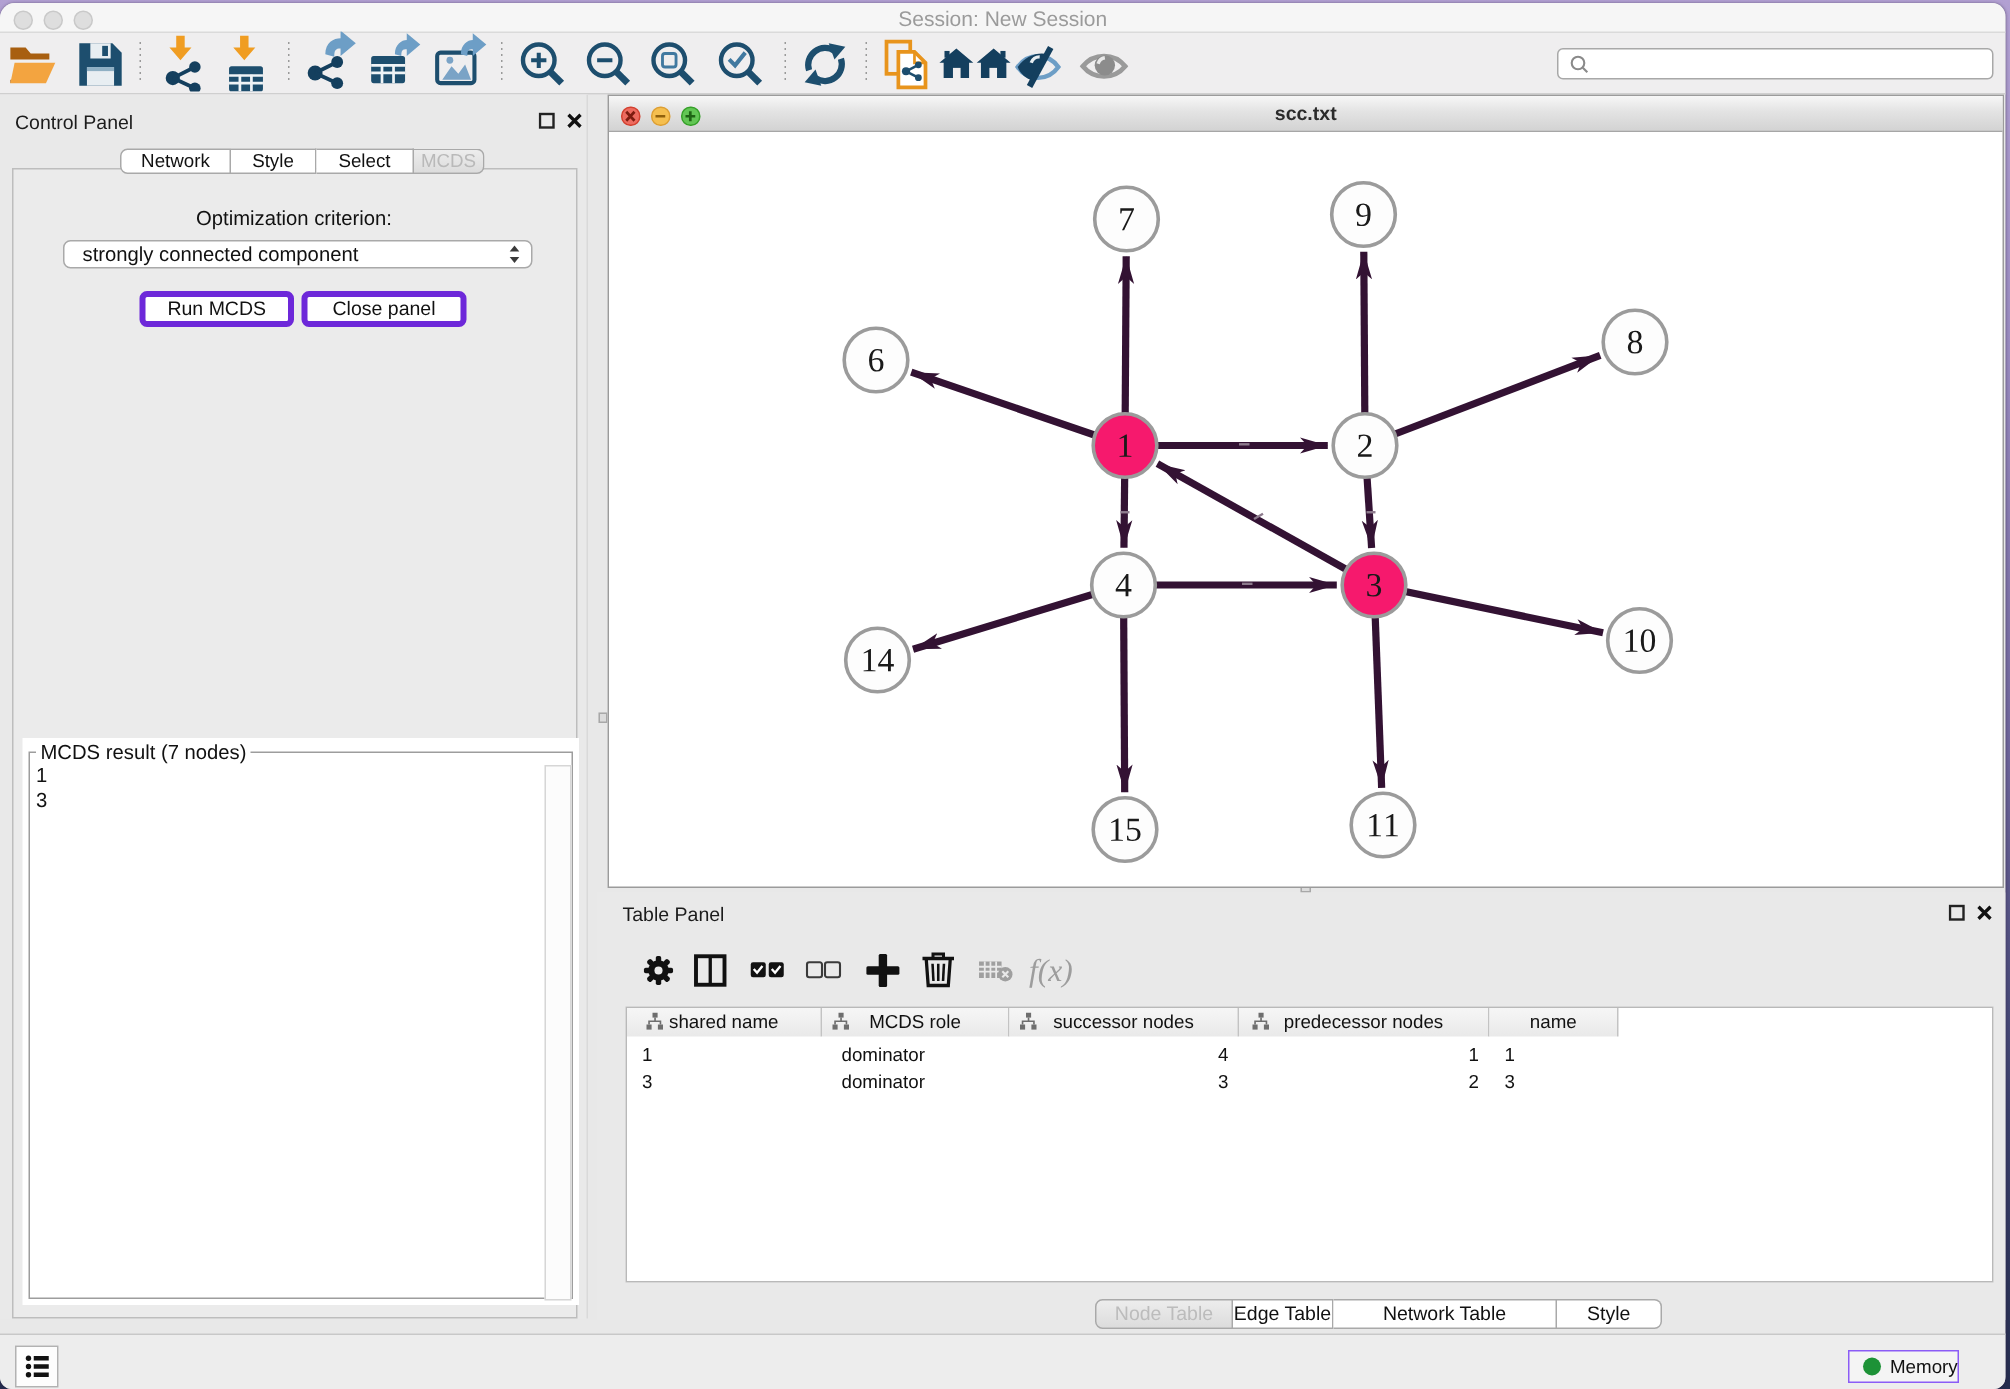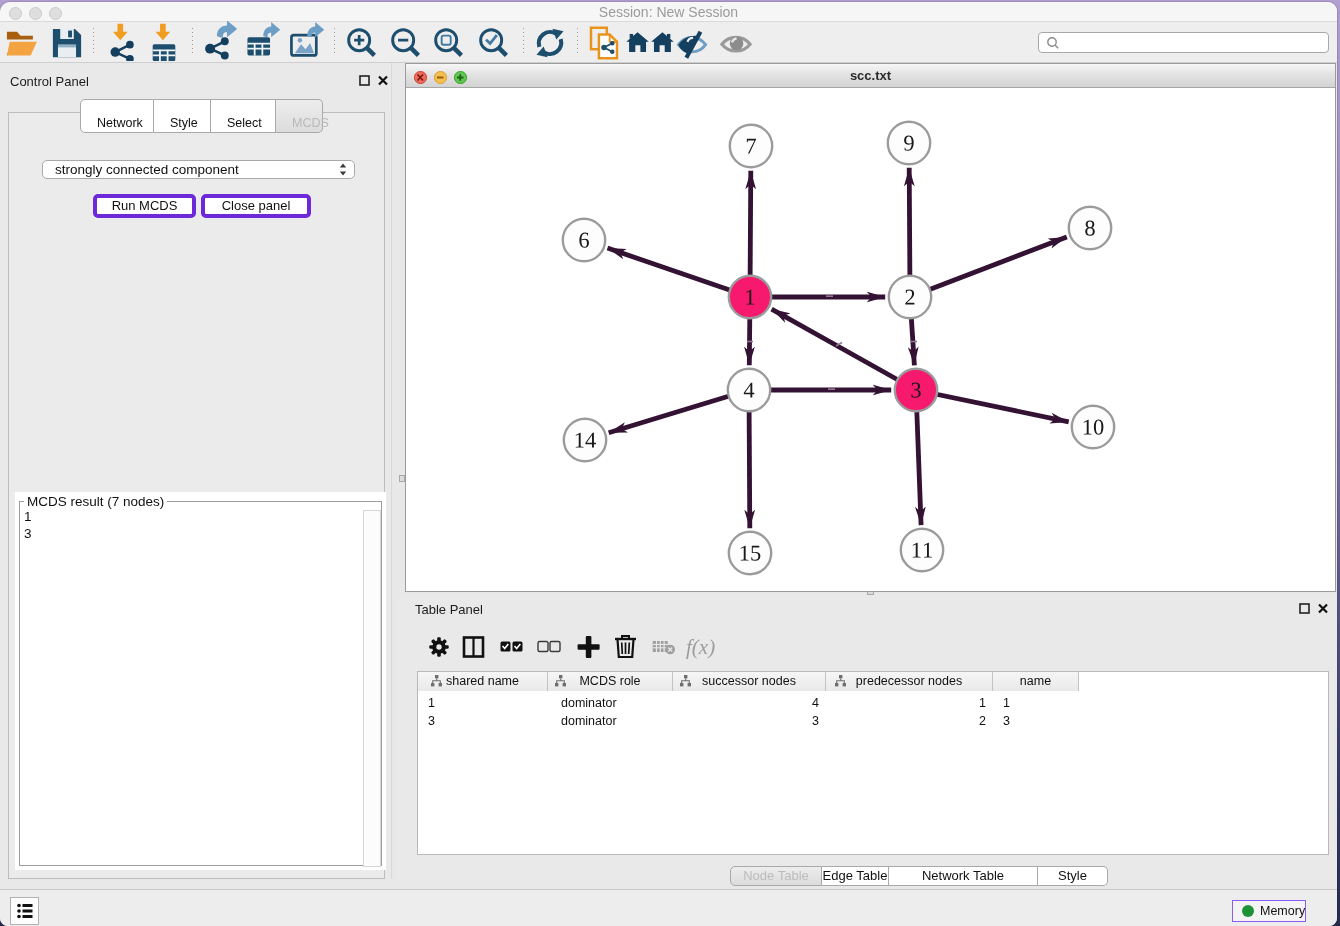--- a/index.html
+++ b/index.html
@@ -16,21 +16,21 @@
   #toolbar{left:0;top:20px;width:1337px;height:40px;background:#efeeef;border-bottom:1px solid #cfcfcf;}
   .tsep{position:absolute;top:6px;height:28px;width:1px;
     background-image:repeating-linear-gradient(180deg,#9a9a9a 0 1.5px,transparent 1.5px 4px);}
   #searchbox{position:absolute;left:1038px;top:10px;width:289px;height:19px;background:#fff;
     border:1px solid #a8a8a8;border-radius:4px;}
   
   #cpanel{left:0;top:61px;width:391px;height:816px;background:#e9e9e9;border-right:1px solid #d9d9d9;}
   .phead{font-size:13px;color:#1c1c1c;}
   .tabs{position:absolute;display:flex;}
   .tab{box-sizing:border-box;height:17px;line-height:15px;font-size:12.5px;color:#111;background:#fff;
-    border:1px solid #a9a9a9;border-left:none;padding:16px;text-align:center;}
+    border:1px solid #a9a9a9;border-left:none;padding:0;text-align:center;}
   .tab.first{border-left:1px solid #a9a9a9;border-radius:5px 0 0 5px;}
   .tab.last{border-radius:0 5px 5px 0;}
   .tab.sel{background:linear-gradient(180deg,#ededed,#dcdcdc);color:#b9b9b9;}
   #tabcontent{left:8px;top:49px;width:375px;height:765px;background:#ebebeb;border:1px solid #bdbdbd;}
   .btn{position:absolute;background:#fff;border:4px solid #6d28d9;border-radius:5px;
     font-size:13px;color:#111;text-align:center;}
   #mcdsbox{left:15px;top:429px;width:371px;height:378px;background:#fff;}
   #mcdsgroup{position:absolute;left:4px;top:9px;right:4px;bottom:4px;border:1px solid #9d9d9d;}
   #mcdslabel{position:absolute;left:9px;top:2px;background:#fff;padding:0 3px;font-size:13.5px;color:#111;}
   
@@ -231,20 +231,21 @@
       <rect x="1" y="2" width="9" height="9" fill="none" stroke="#222" stroke-width="1.6"></rect>
       <path d="M20,2.5 L28,10.5 M28,2.5 L20,10.5" stroke="#111" stroke-width="2.2"></path>
     </svg>
     <div class="abs" id="tabcontent"></div>
     <div class="tabs" style="left:80px;top:36px;">
       <div class="tab first" style="width:74px;">Network</div>
         <div class="tab" style="width:57px;">Style</div>
         <div class="tab" style="width:65px;">Select</div>
         <div class="tab sel last" style="width:47px;">MCDS</div>
     </div>
+    <div class="abs" style="left:0;top:75px;width:392px;text-align:center;font-size:13.5px;color:#111;">Optimization criterion:</div>
     <div class="abs" style="left:42px;top:97px;width:311px;height:17px;background:#fff;border:1px solid #a9a9a9;border-radius:5px;">
       <div style="position:absolute;left:12px;top:0;font-size:13.5px;line-height:17px;color:#111;">strongly connected component</div>
       <svg style="position:absolute;right:6px;top:1px;" width="10" height="15" viewBox="0 0 10 15">
         <path d="M5,1.6 L8.2,5.6 L1.8,5.6 Z" fill="#3a3a3a"></path>
         <path d="M5,13.4 L8.2,9.4 L1.8,9.4 Z" fill="#3a3a3a"></path>
       </svg>
     </div>
     <div class="btn" style="left:93px;top:131px;width:95px;height:16px;line-height:16px;">Run MCDS</div>
     <div class="btn" style="left:201px;top:131px;width:102px;height:16px;line-height:16px;">Close panel</div>
     <div class="abs" id="mcdsbox">

